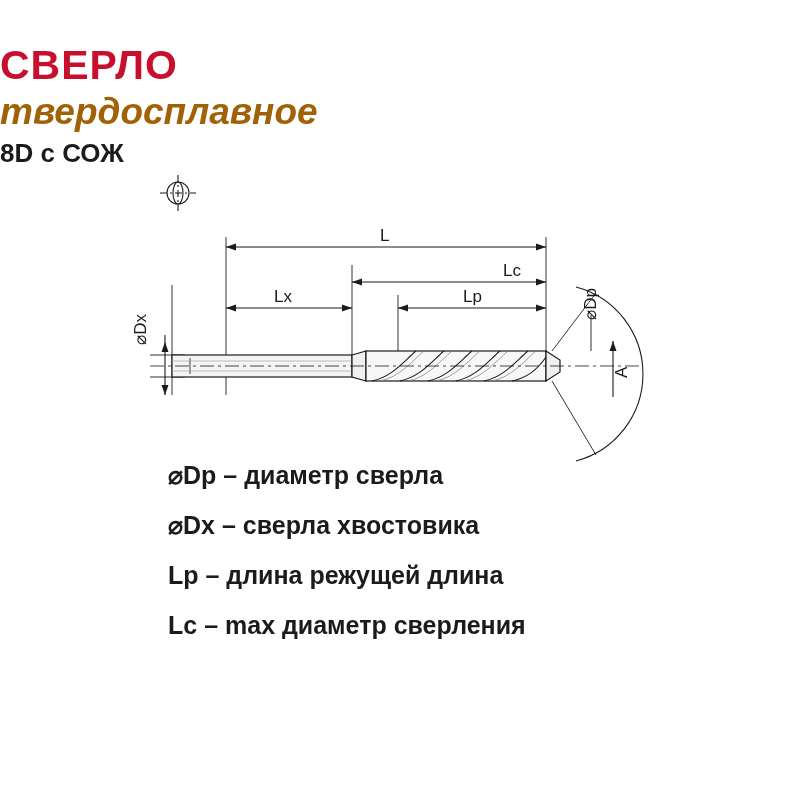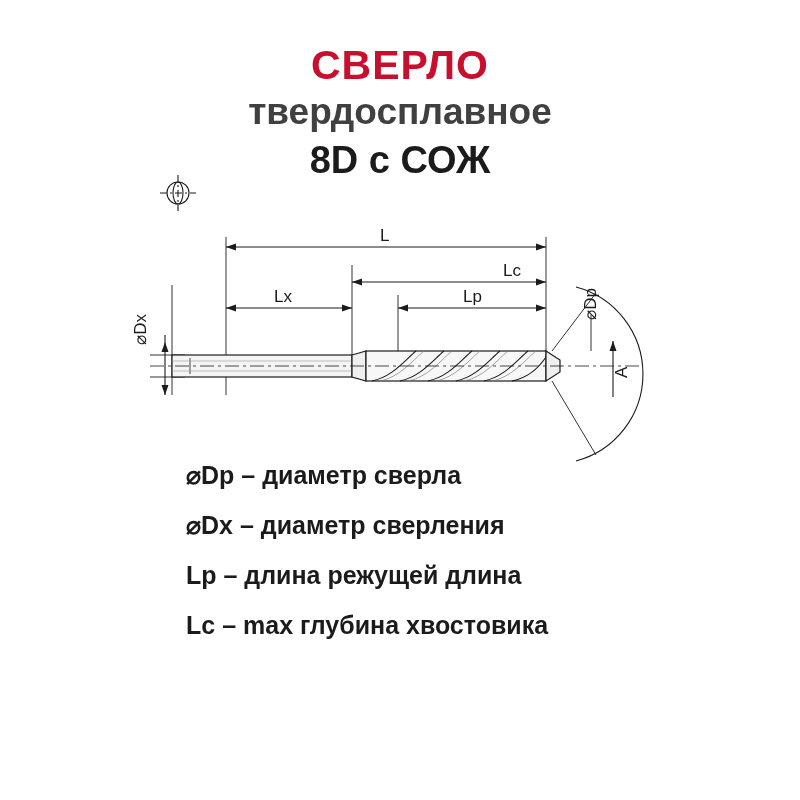--- a/index.html
+++ b/index.html
@@ -15,59 +15,59 @@
     color: #111111;
     position: relative;
   }
 
   
   .header {
     position: absolute;
     top: 44px;
     left: 0;
     width: 800px;
-    text-align: center;
   }
   .title-main {
     font-size: 41px;
     font-weight: bold;
     letter-spacing: 1px;
     color: #c8102e;
     line-height: 1.05;
   }
   .title-sub {
     font-size: 37px;
     font-weight: bold;
-    color: #404040;
+    color: #a16207;
     line-height: 1.15;
     margin-top: 4px;
+    font-style: italic;
   }
   .title-sub2 {
-    font-size: 38px;
+    font-size: 26px;
     font-weight: bold;
     color: #1b1b1b;
     line-height: 1.2;
     margin-top: 4px;
   }
 
   
   .drawing {
     position: absolute;
     top: 165px;
     left: 0;
     width: 800px;
     height: 310px;
   }
   .drawing svg { display: block; }
 
   
   .legend {
     position: absolute;
     top: 463px;
-    left: 186px;
+    left: 168px;
     width: 580px;
   }
   .legend-row {
     font-size: 25px;
     font-weight: bold;
     color: #1b1b1b;
     line-height: 1.0;
     margin-bottom: 25px;
     white-space: nowrap;
   }
@@ -199,25 +199,25 @@
 
 <div class="legend">
   <div class="legend-row">
     <span class="sym">⌀Dp</span>
     <span class="dash">–</span>
     <span class="desc">диаметр сверла</span>
   </div>
   <div class="legend-row">
     <span class="sym">⌀Dx</span>
     <span class="dash">–</span>
-    <span class="desc">диаметр сверления</span>
+    <span class="desc">сверла хвостовика</span>
   </div>
   <div class="legend-row">
     <span class="sym">Lp</span>
     <span class="dash">–</span>
     <span class="desc">длина режущей длина</span>
   </div>
   <div class="legend-row">
     <span class="sym">Lc</span>
     <span class="dash">–</span>
-    <span class="desc">max глубина хвостовика</span>
+    <span class="desc">max диаметр сверления</span>
   </div>
 </div>
 
 </body></html>

